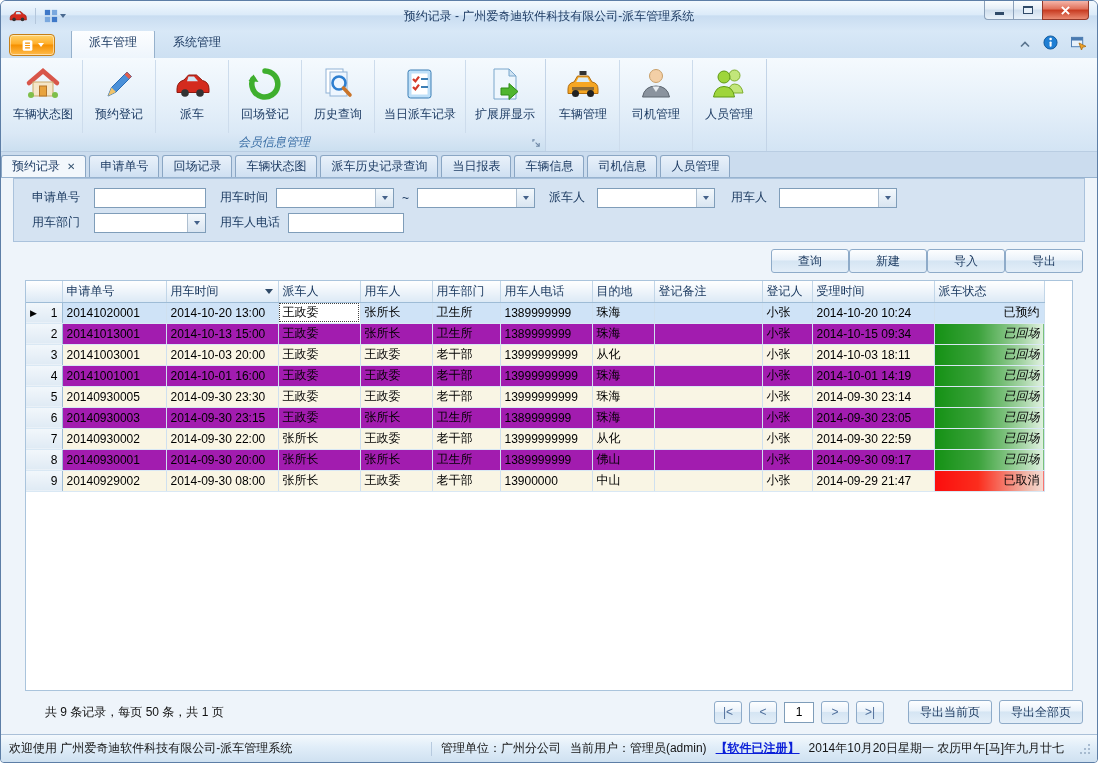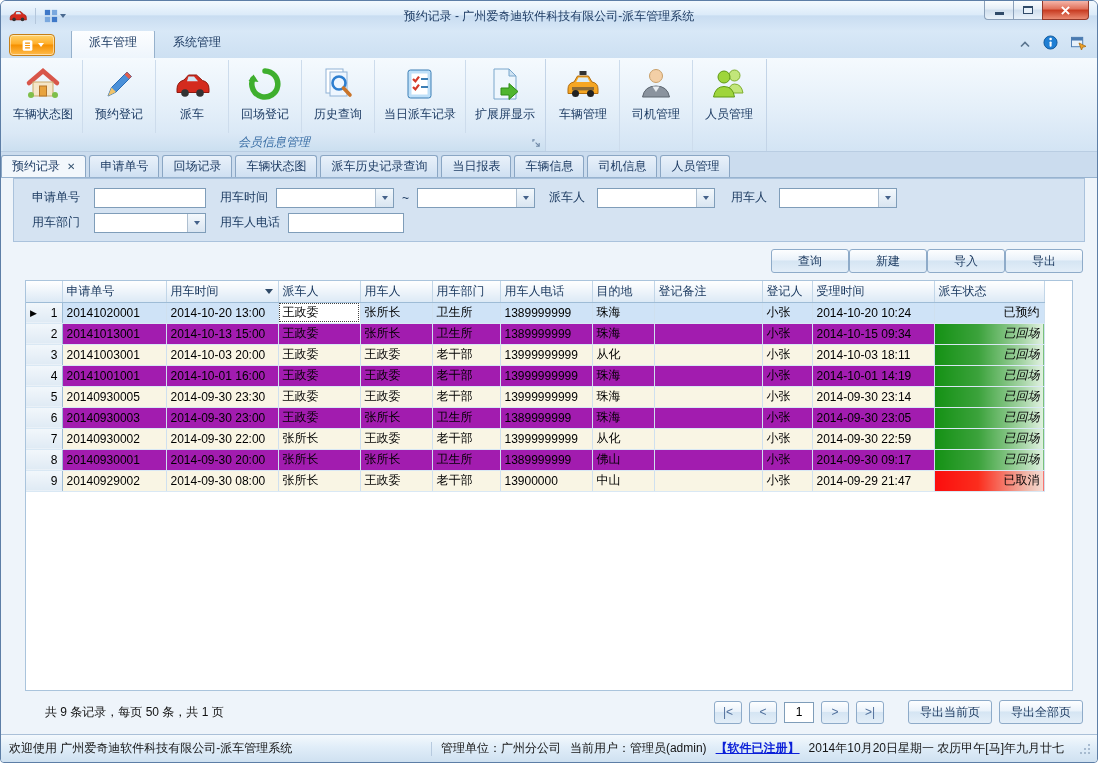--- a/index.html
+++ b/index.html
@@ -545,21 +545,21 @@
               <td>2014-09-30 23:14</td>
               <td class="st-cell st-returned">已回场</td>
             </tr>
             <tr class="row-cyan">
               <td class="c-ind">
                 <span class="indwrap">
                   <span>6</span>
                 </span>
               </td>
               <td>20140930003</td>
-              <td>2014-09-30 23:00</td>
+              <td>2014-09-30 23:15</td>
               <td>王政委</td>
               <td>张所长</td>
               <td>卫生所</td>
               <td>1389999999</td>
               <td>珠海</td>
               <td></td>
               <td>小张</td>
               <td>2014-09-30 23:05</td>
               <td class="st-cell st-returned">已回场</td>
             </tr>

